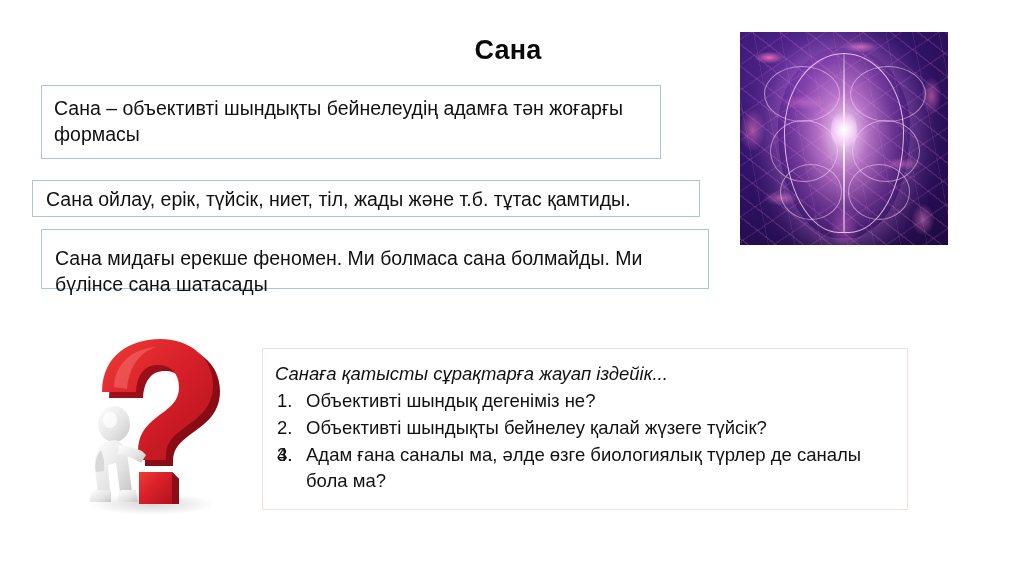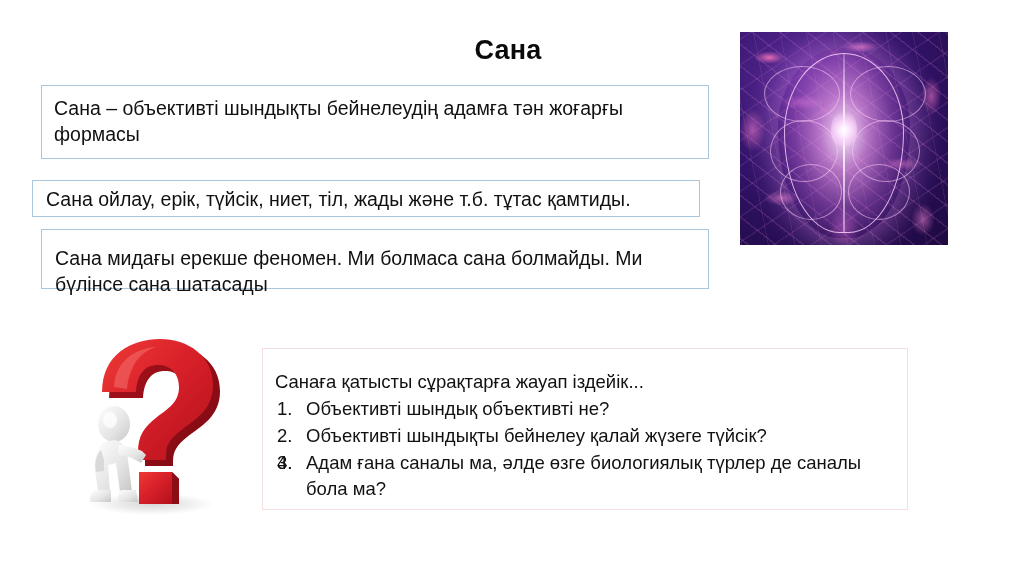--- a/index.html
+++ b/index.html
@@ -48,21 +48,21 @@
   .box-blue {
     border: 1.4px solid #a9c6dd;
   }
   .box-pink {
     border: 1.4px solid #f6dede;
   }
 
   #box-definition {
     left: 41px;
     top: 85px;
-    width: 668px;
+    width: 620px;
     height: 74px;
     padding: 10px 12px 0 12px;
   }
   #box-scope {
     left: 32px;
     top: 180px;
     width: 668px;
     height: 37px;
     padding: 6px 12px 0 13px;
   }
@@ -78,21 +78,22 @@
   #box-questions {
     left: 262px;
     top: 348px;
     width: 646px;
     height: 162px;
     padding: 12px 10px 0 10px;
     font-size: 18.5px;
     line-height: 1.40;
   }
   #questions-lead {
-    margin: 8px 0 1px 2px;
+    margin: 0 0 1px 2px;
+    font-style: italic;
   }
   #questions-list {
     list-style: none;
     margin: 0;
     padding: 0;
   }
   #questions-list li {
     position: relative;
     padding-left: 31px;
     margin: 0 0 1px 2px;
@@ -285,21 +286,21 @@
         <path d="M63 158 C60 162 59 166 60 170 L80 170 L78 158 Z" fill="url(#figGrad)"></path>
       </g>
     </svg>
   </div>
 
   <div class="txtbox box-pink" id="box-questions">
     <p id="questions-lead">Санаға қатысты сұрақтарға жауап іздейік...</p>
     <ol id="questions-list">
       <li>
         <span class="qnum">1.</span>
-        <span>Объективті шындық объективті не?</span>
+        <span>Объективті шындық дегеніміз не?</span>
       </li>
       <li>
         <span class="qnum">2.</span>
         <span>Объективті шындықты бейнелеу қалай жүзеге түйсік?</span>
       </li>
       <li>
         <span class="qnum">3.</span>
       </li>
       <li>
         <span class="qnum">4.</span>

